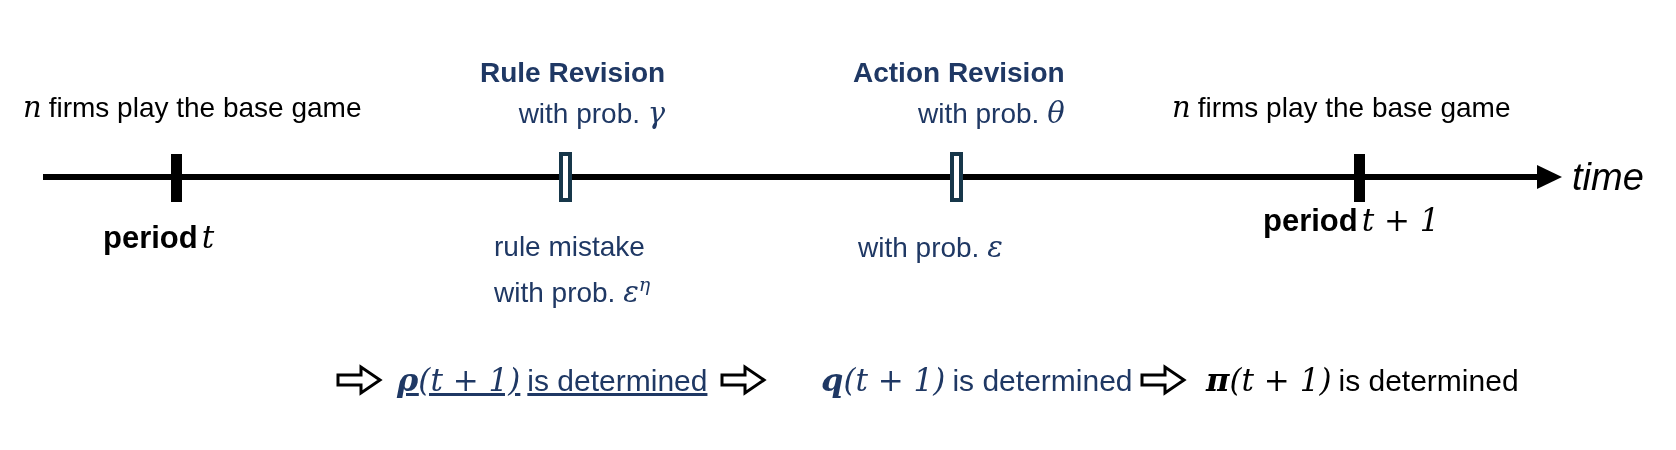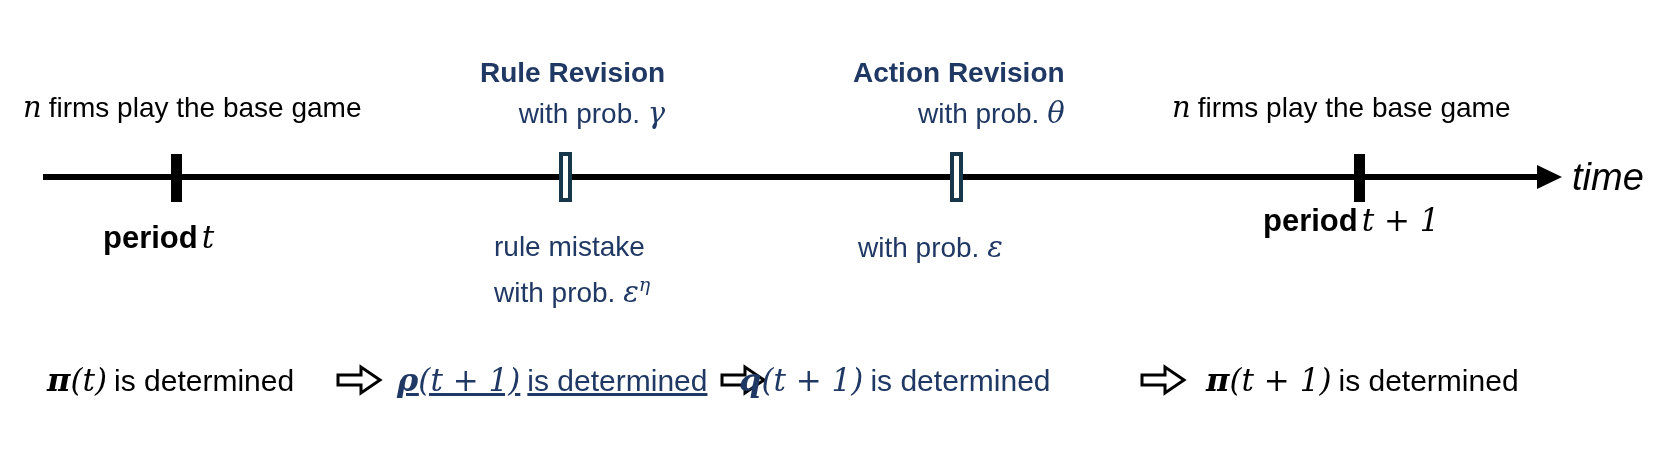--- a/index.html
+++ b/index.html
@@ -133,37 +133,34 @@
     <div>
       <span>with prob.</span>
       <span class="math">ε</span>
     </div>
   </div>
 
   <div class="abs period-label" style="left:1263px; top:202px;">
     <span class="period-word">period</span><span class="math">t + 1</span>
   </div>
 
-  <div class="flow-step" style="left:47px;">
-    <span class="fsym">π</span><span class="farg">(t)</span><span class="ftext">is determined</span>
-  </div>
 
   <svg class="arrow-icon" style="left:335px;" width="48" height="32" viewBox="0 0 48 32">
     <polygon points="3,11 26,11 26,3 45,16 26,29 26,21 3,21" fill="#ffffff" stroke="#000000" stroke-width="3"></polygon>
   </svg>
 
   <div class="flow-step navy" style="left:397px;text-decoration:underline;">
     <span class="fsym">ρ</span><span class="farg">(t + 1)</span><span class="ftext">is determined</span>
   </div>
 
   <svg class="arrow-icon" style="left:719px;" width="48" height="32" viewBox="0 0 48 32">
     <polygon points="3,11 26,11 26,3 45,16 26,29 26,21 3,21" fill="#ffffff" stroke="#000000" stroke-width="3"></polygon>
   </svg>
 
-  <div class="flow-step navy" style="left:739px;">
+  <div class="flow-step navy" style="left:821px;">
     <span class="fsym">q</span><span class="farg">(t + 1)</span><span class="ftext">is determined</span>
   </div>
 
   <svg class="arrow-icon" style="left:1139px;" width="48" height="32" viewBox="0 0 48 32">
     <polygon points="3,11 26,11 26,3 45,16 26,29 26,21 3,21" fill="#ffffff" stroke="#000000" stroke-width="3"></polygon>
   </svg>
 
   <div class="flow-step" style="left:1206px;">
     <span class="fsym">π</span><span class="farg">(t + 1)</span><span class="ftext">is determined</span>
   </div>

